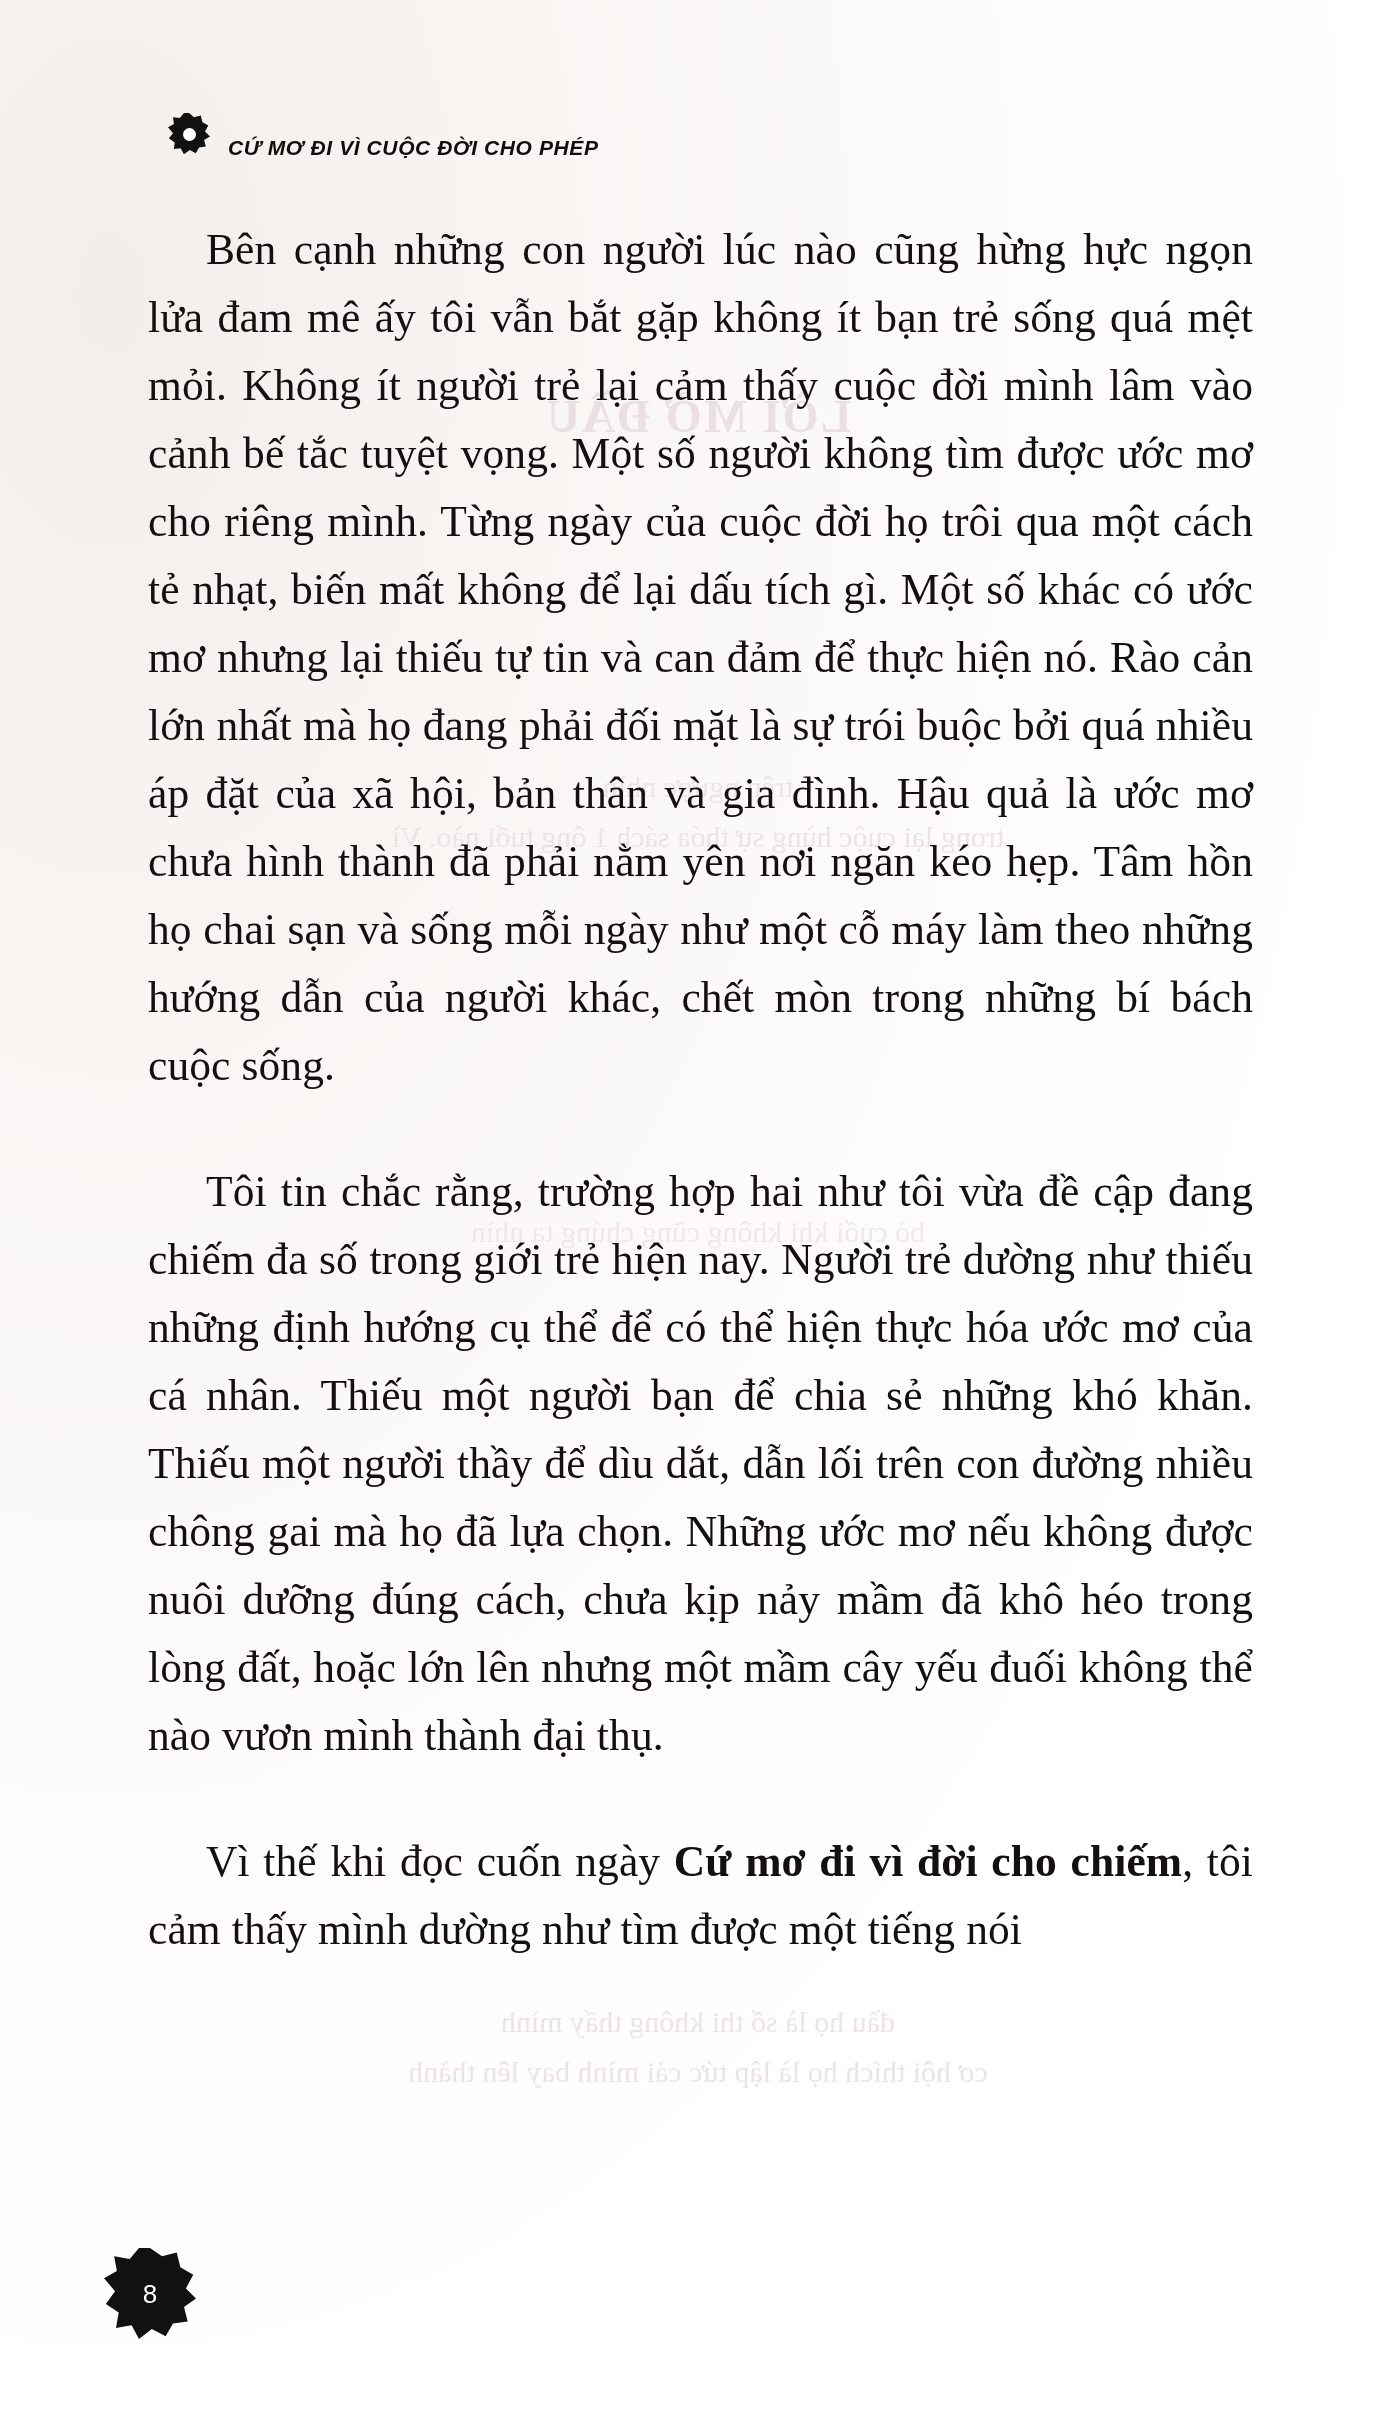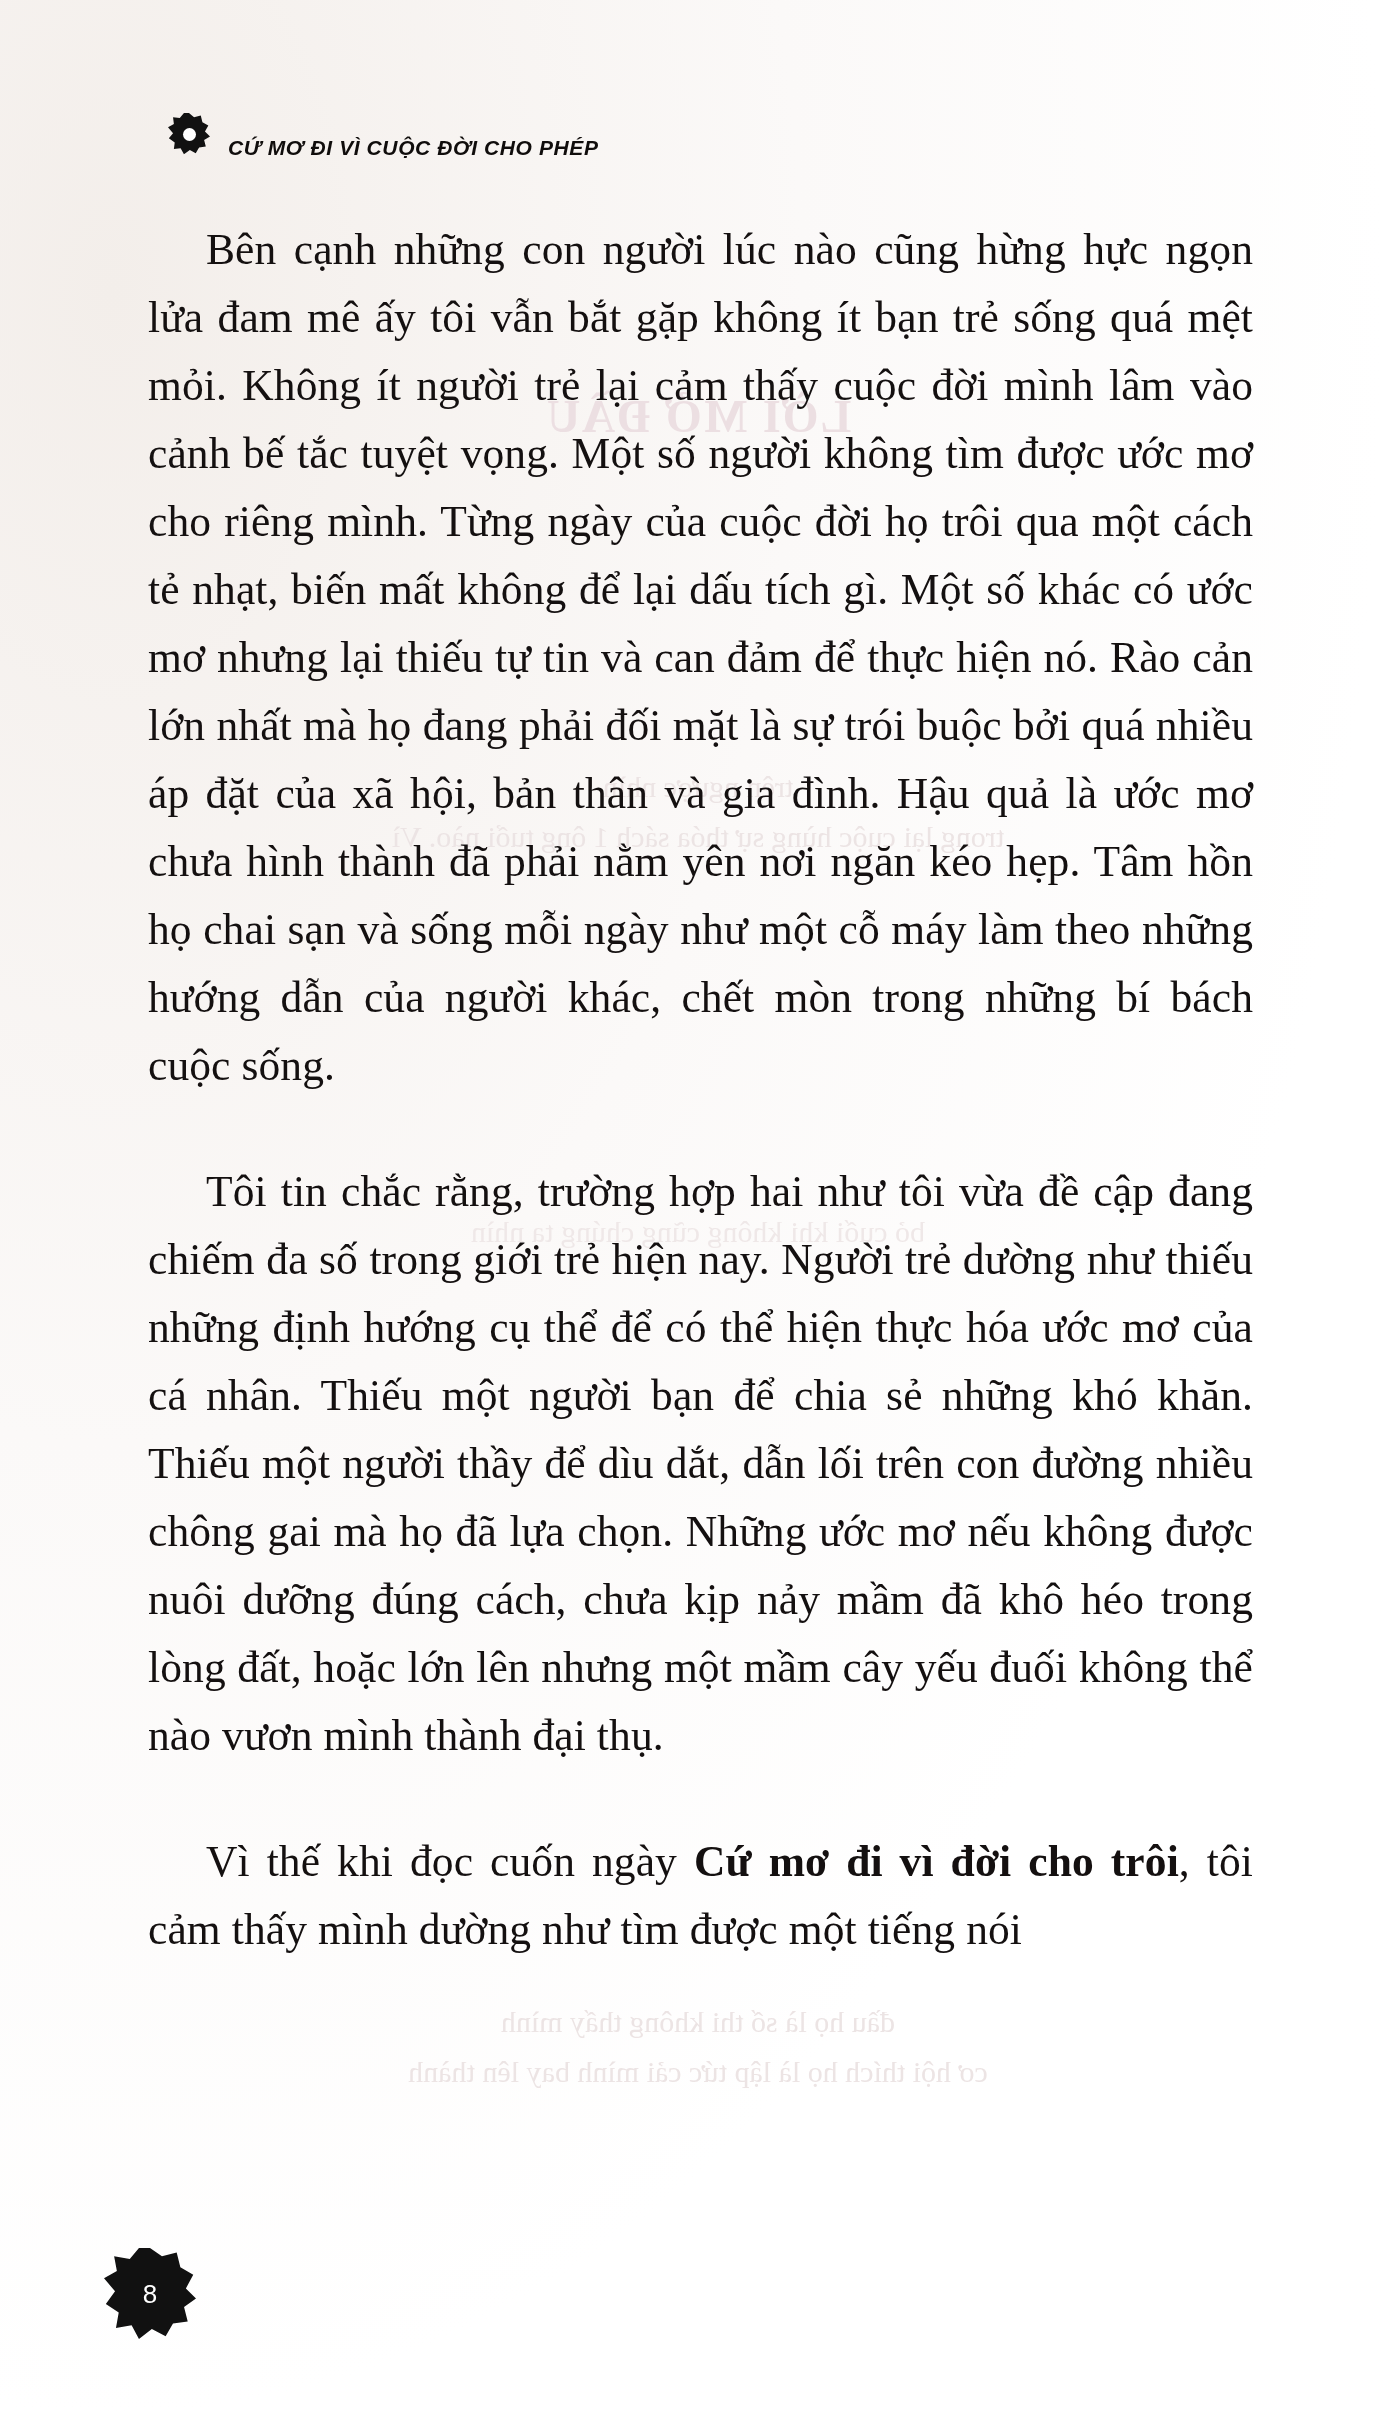--- a/index.html
+++ b/index.html
@@ -159,21 +159,21 @@
   <div class="bleed bleed-line bleed-l5">cơ hội thích họ là lập tức cải mình bay lên thành</div>
 
   <div class="runhead">
     <span class="runhead-mark"></span>
     <span class="runhead-text">CỨ MƠ ĐI VÌ CUỘC ĐỜI CHO PHÉP</span>
   </div>
 
   <div class="textblock">
     <p class="para">Bên cạnh những con người lúc nào cũng hừng hực ngọn lửa đam mê ấy tôi vẫn bắt gặp không ít bạn trẻ sống quá mệt mỏi. Không ít người trẻ lại cảm thấy cuộc đời mình lâm vào cảnh bế tắc tuyệt vọng. Một số người không tìm được ước mơ cho riêng mình. Từng ngày của cuộc đời họ trôi qua một cách tẻ nhạt, biến mất không để lại dấu tích gì.  Một số khác có ước mơ nhưng lại thiếu tự tin và can đảm để thực hiện nó. Rào cản lớn nhất mà họ đang phải đối mặt là sự trói buộc bởi quá nhiều áp đặt của xã hội, bản thân và gia đình. Hậu quả là ước mơ chưa hình thành đã phải nằm yên nơi ngăn kéo hẹp. Tâm hồn họ chai sạn và sống mỗi ngày như một cỗ máy làm theo những hướng dẫn của người khác, chết mòn trong những bí bách cuộc sống.</p>
     <p class="para">Tôi tin chắc rằng, trường hợp hai như tôi vừa đề cập đang chiếm đa số trong giới trẻ hiện nay. Người trẻ dường như thiếu những định hướng cụ thể để có thể hiện thực hóa ước mơ của cá nhân. Thiếu một người bạn để chia sẻ những khó khăn. Thiếu một người thầy để dìu dắt, dẫn lối trên con đường nhiều chông gai mà họ đã lựa chọn. Những ước mơ nếu không được nuôi dưỡng đúng cách, chưa kịp nảy mầm đã khô héo trong lòng đất, hoặc lớn lên nhưng một mầm cây yếu đuối không thể nào vươn mình thành đại thụ.</p>
-    <p class="para"><span>Vì thế khi đọc cuốn ngày </span><b>Cứ mơ đi vì đời cho trôi</b><span>, tôi cảm thấy mình dường như tìm được một tiếng nói</span></p>
+    <p class="para"><span>Vì thế khi đọc cuốn ngày </span><b>Cứ mơ đi vì đời cho chiếm</b><span>, tôi cảm thấy mình dường như tìm được một tiếng nói</span></p>
   </div>
 
   <div class="folio">
     <div class="folio-mark"></div>
     <div class="folio-num">8</div>
   </div>
 
 </div>
 
 </body></html>

